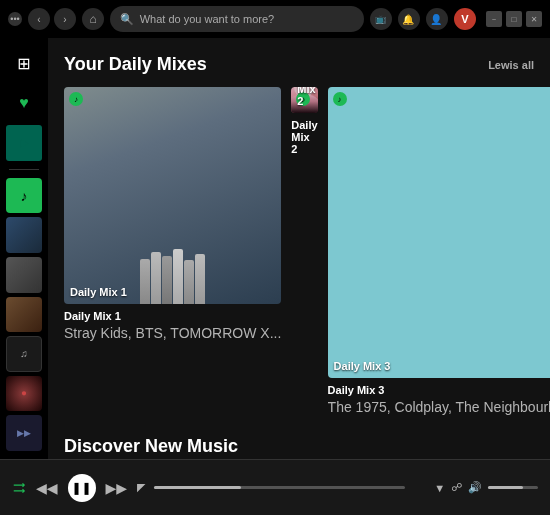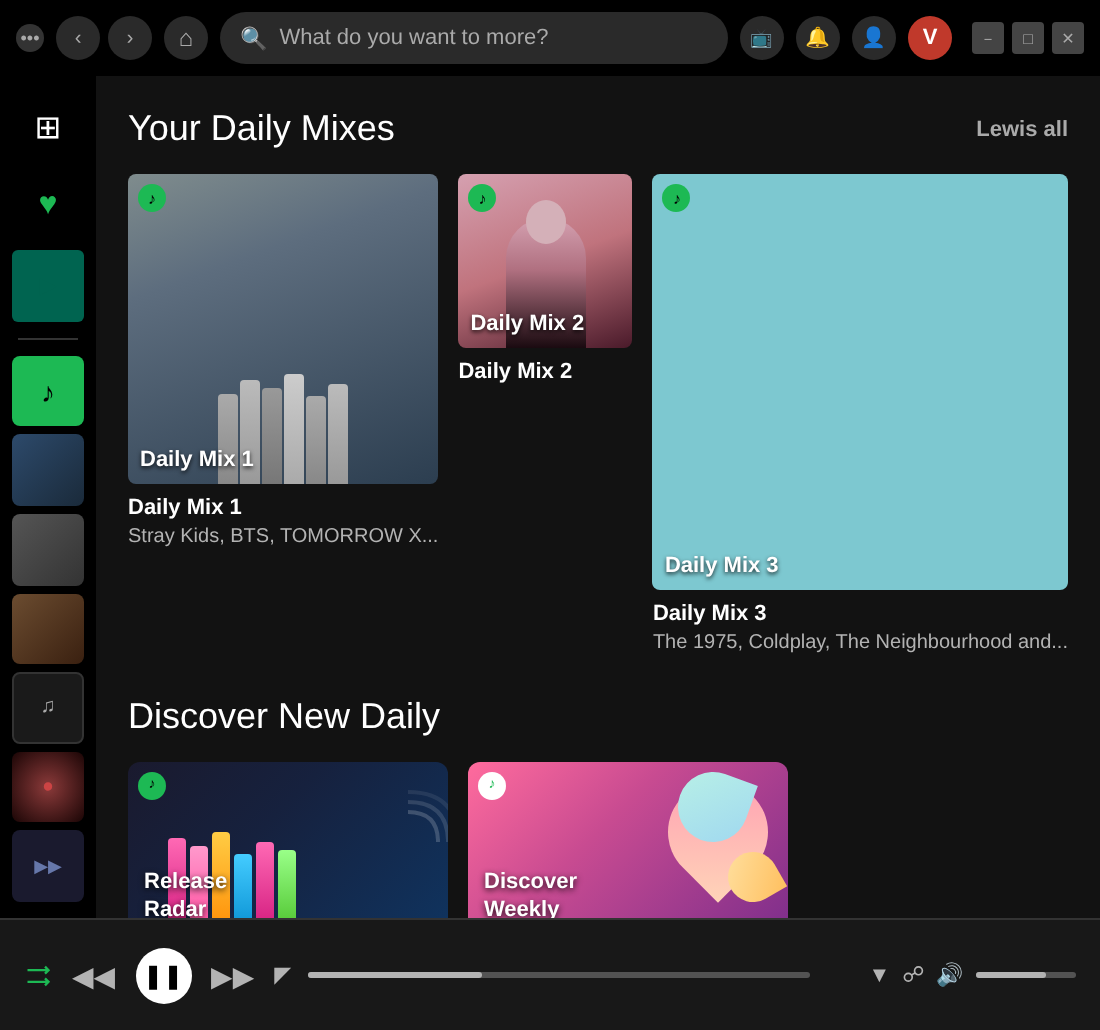--- a/index.html
+++ b/index.html
@@ -128,21 +128,21 @@
 
     
     .section-header {
       display: flex;
       justify-content: space-between;
       align-items: center;
       margin-bottom: 12px;
     }
     .section-title {
       font-size: 18px;
-      font-weight: 400;
+      font-weight: 700;
       color: #fff;
     }
     .show-all {
       font-size: 11px;
       color: #aaa;
       cursor: pointer;
       font-weight: 600;
     }
 
     
@@ -183,21 +183,21 @@
       display: flex; align-items: center; justify-content: center;
       font-size: 8px; color: #000;
     }
     .mix-name {
       font-size: 11px;
       font-weight: 700;
       color: #fff;
       margin-bottom: 2px;
     }
     .mix-artists {
-      font-size: 10px;
+      font-size: 14px;
       color: #b3b3b3;
       line-height: 1.3;
       white-space: nowrap;
       overflow: hidden;
       text-overflow: ellipsis;
     }
 
     
     .mix-cover-3-inner {
       background: #7dc8d0;
@@ -474,21 +474,21 @@
           <div class="mix-spotify-icon">♪</div>
           <div class="mix-label">Daily Mix 3</div>
         </div>
         <div class="mix-name">Daily Mix 3</div>
         <div class="mix-artists">The 1975, Coldplay, The Neighbourhood and...</div>
       </div>
 
     </div>
 
     <div class="section-header">
-      <span class="section-title">Discover New Daily</span>
+      <span class="section-title">Discover New Music</span>
     </div>
 
     <div class="discover-grid">
 
       <div class="discover-card radar-card">
         <div class="radar-spotify">♪</div>
 
         <svg class="radar-waves" viewBox="0 0 60 60" xmlns="http://www.w3.org/2000/svg">
           <path d="M50,30 Q50,10 30,10" stroke="#ffffff22" stroke-width="2" fill="none"></path>
           <path d="M55,30 Q55,5 30,5" stroke="#ffffff15" stroke-width="2" fill="none"></path>

